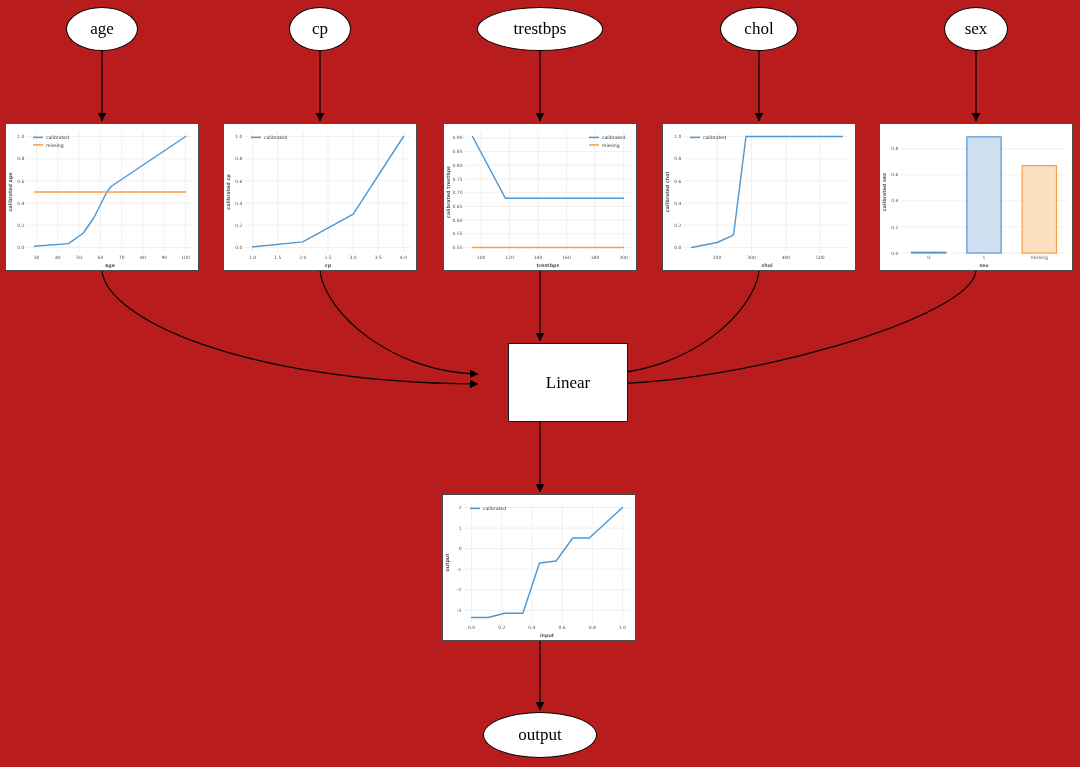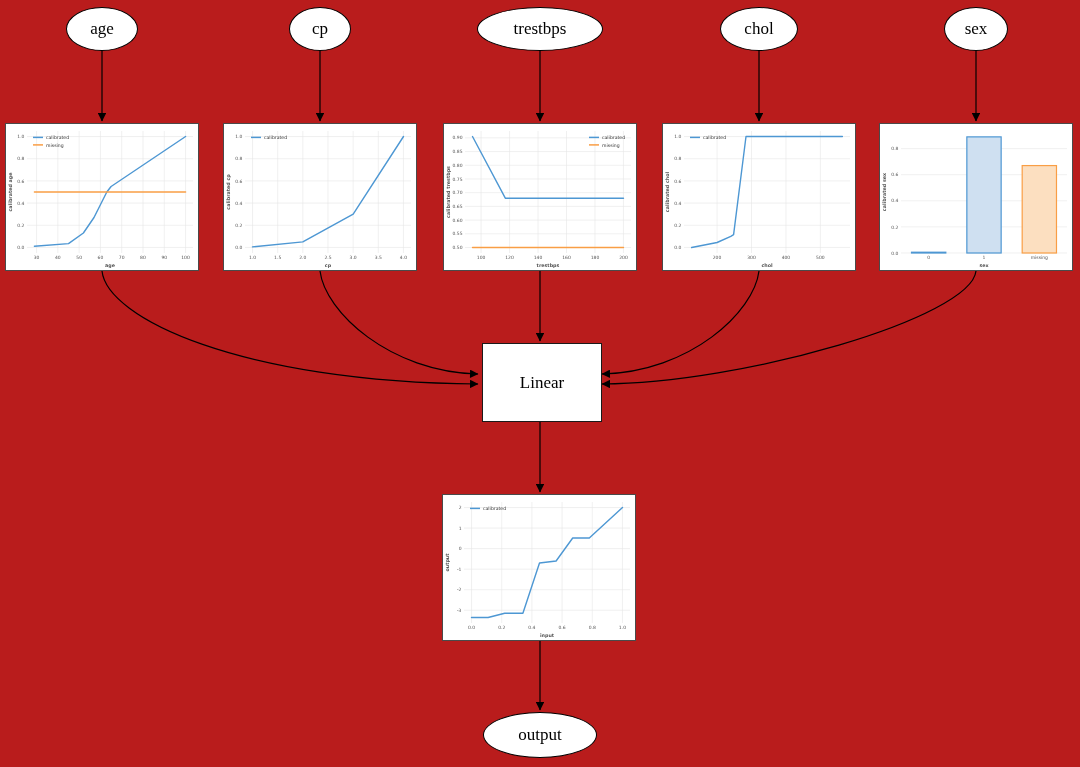--- a/index.html
+++ b/index.html
@@ -269,21 +269,21 @@
           <text x="104" y="135" text-anchor="middle">1</text>
           <text x="159.33333333333334" y="135" text-anchor="middle">missing</text>
         </g>
         <g fill="#555555" font-size="4.8" font-weight="600" font-family="DejaVu Sans, sans-serif">
           <text x="104" y="142.5" text-anchor="middle">sex</text>
           <text x="6" y="68" text-anchor="middle" transform="rotate(-90 6 68)">calibrated sex</text>
         </g>
       </svg>
     </div>
 
-  <div class="node rectbox" style="left:482px;top:343px;width:120px;height:79px;">
+  <div class="node rectbox" style="left:508px;top:343px;width:120px;height:79px;">
     <span>Linear</span>
   </div>
 
   <div class="plot" style="left:442px;top:494px;width:194px;height:147px;">
       <svg viewBox="0 0 192 145">
         <rect x="0" y="0" width="192" height="145" fill="#ffffff"></rect>
         <g stroke="#e6e6e6" stroke-width="0.6">
           <line x1="21" x2="187" y1="115.26315789473684" y2="115.26315789473684"></line>
           <line x1="21" x2="187" y1="94.71986417657044" y2="94.71986417657044"></line>
           <line x1="21" x2="187" y1="74.17657045840406" y2="74.17657045840406"></line>

